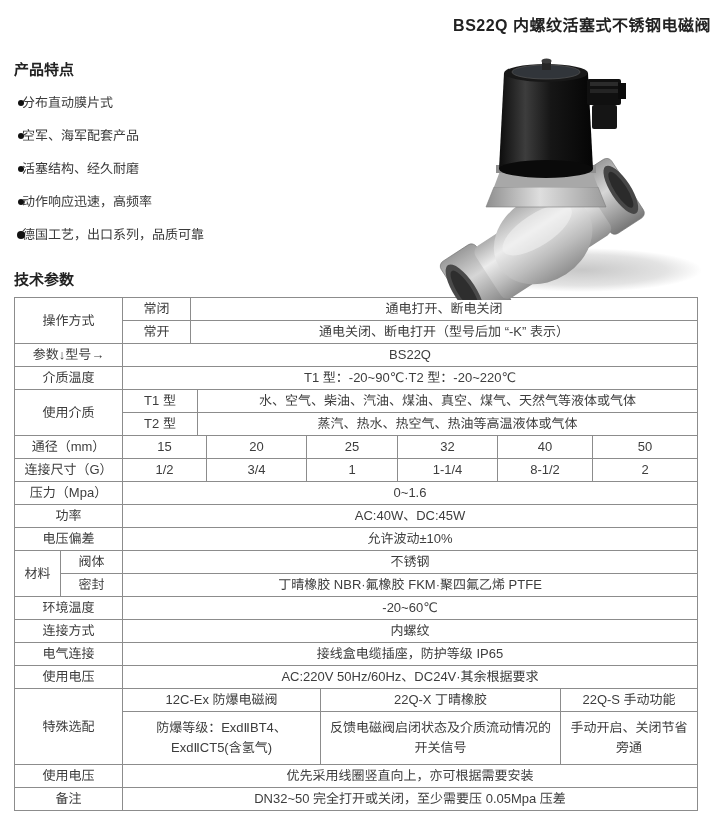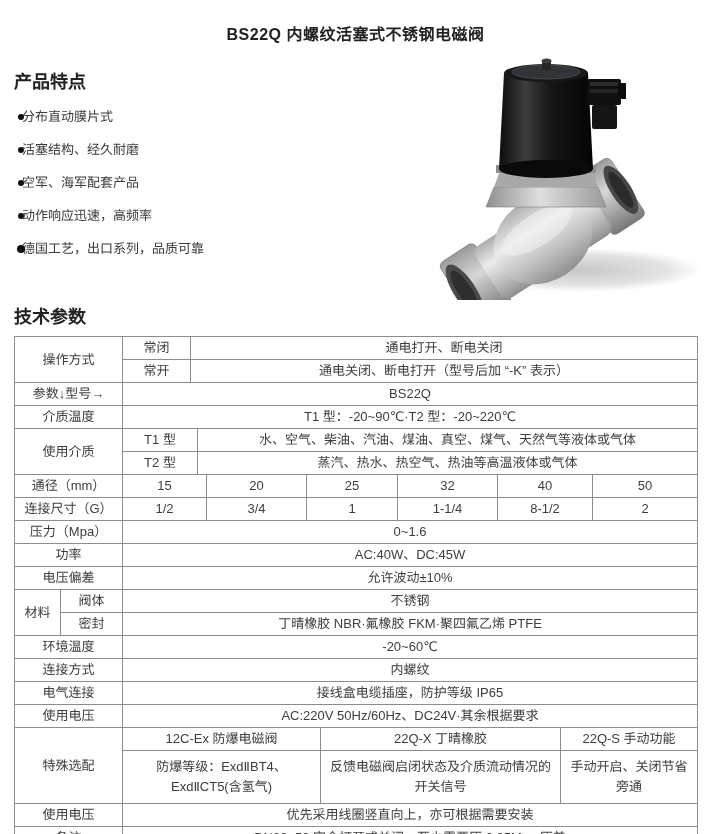--- a/index.html
+++ b/index.html
@@ -2,28 +2,28 @@
 <html lang="zh-CN"><head>
 <meta charset="utf-8">
 <style>
   html,body{margin:0;padding:0;}
   body{
     width:711px;height:834px;overflow:hidden;background:#ffffff;
     font-family:"Liberation Sans","DejaVu Sans",sans-serif;
     color:#333;position:relative;
   }
   .page-title{
-    text-align:center;font-size:16px;font-weight:bold;color:#222;
-    padding-top:21px;letter-spacing:.5px;
+    text-align:right;font-size:16px;font-weight:bold;color:#222;
+    padding-top:12px;letter-spacing:.5px;
   }
   .section-heading{
-    font-size:18px;font-weight:bold;color:#222;margin:0 0 0 14px;
+    font-size:15px;font-weight:bold;color:#222;margin:0 0 0 14px;
   }
   .features-heading{margin-top:22px;}
-  .specs-heading{margin-top:30px;}
+  .specs-heading{margin-top:10px;}
   .features-list{
     list-style:none;margin:14px 0 0 0;padding:0;width:430px;
   }
   .features-list li{
     position:relative;padding:0 0 0 22px;font-size:13px;color:#3a3a3a;
     height:33px;line-height:20px;
   }
   .bullet-dot{
     position:absolute;left:18px;top:7px;width:6px;height:6px;border-radius:50%;
     background:#111;display:block;
@@ -46,22 +46,22 @@
 </style>
 </head>
 <body>
 
 <div class="page-title">BS22Q 内螺纹活塞式不锈钢电磁阀</div>
 
 <h2 class="section-heading features-heading">产品特点</h2>
 
 <ul class="features-list">
   <li><span class="bullet-dot"></span><span>分布直动膜片式</span></li>
+  <li><span class="bullet-dot"></span><span>空军、海军配套产品</span></li>
   <li><span class="bullet-dot"></span><span>活塞结构、经久耐磨</span></li>
-  <li><span class="bullet-dot"></span><span>空军、海军配套产品</span></li>
   <li><span class="bullet-dot"></span><span>动作响应迅速，高频率</span></li>
   <li><span class="bullet-dot"></span><span>德国工艺，出口系列，品质可靠</span></li>
 </ul>
 
 <svg class="product-photo" viewBox="0 0 281 245" xmlns="http://www.w3.org/2000/svg" aria-hidden="true">
   <defs>
     <linearGradient id="gCoil" x1="0" y1="0" x2="1" y2="0">
       <stop offset="0" stop-color="#0c0c0c"></stop>
         <stop offset="0.28" stop-color="#3d3d3d"></stop>
       <stop offset="0.55" stop-color="#161616"></stop>

